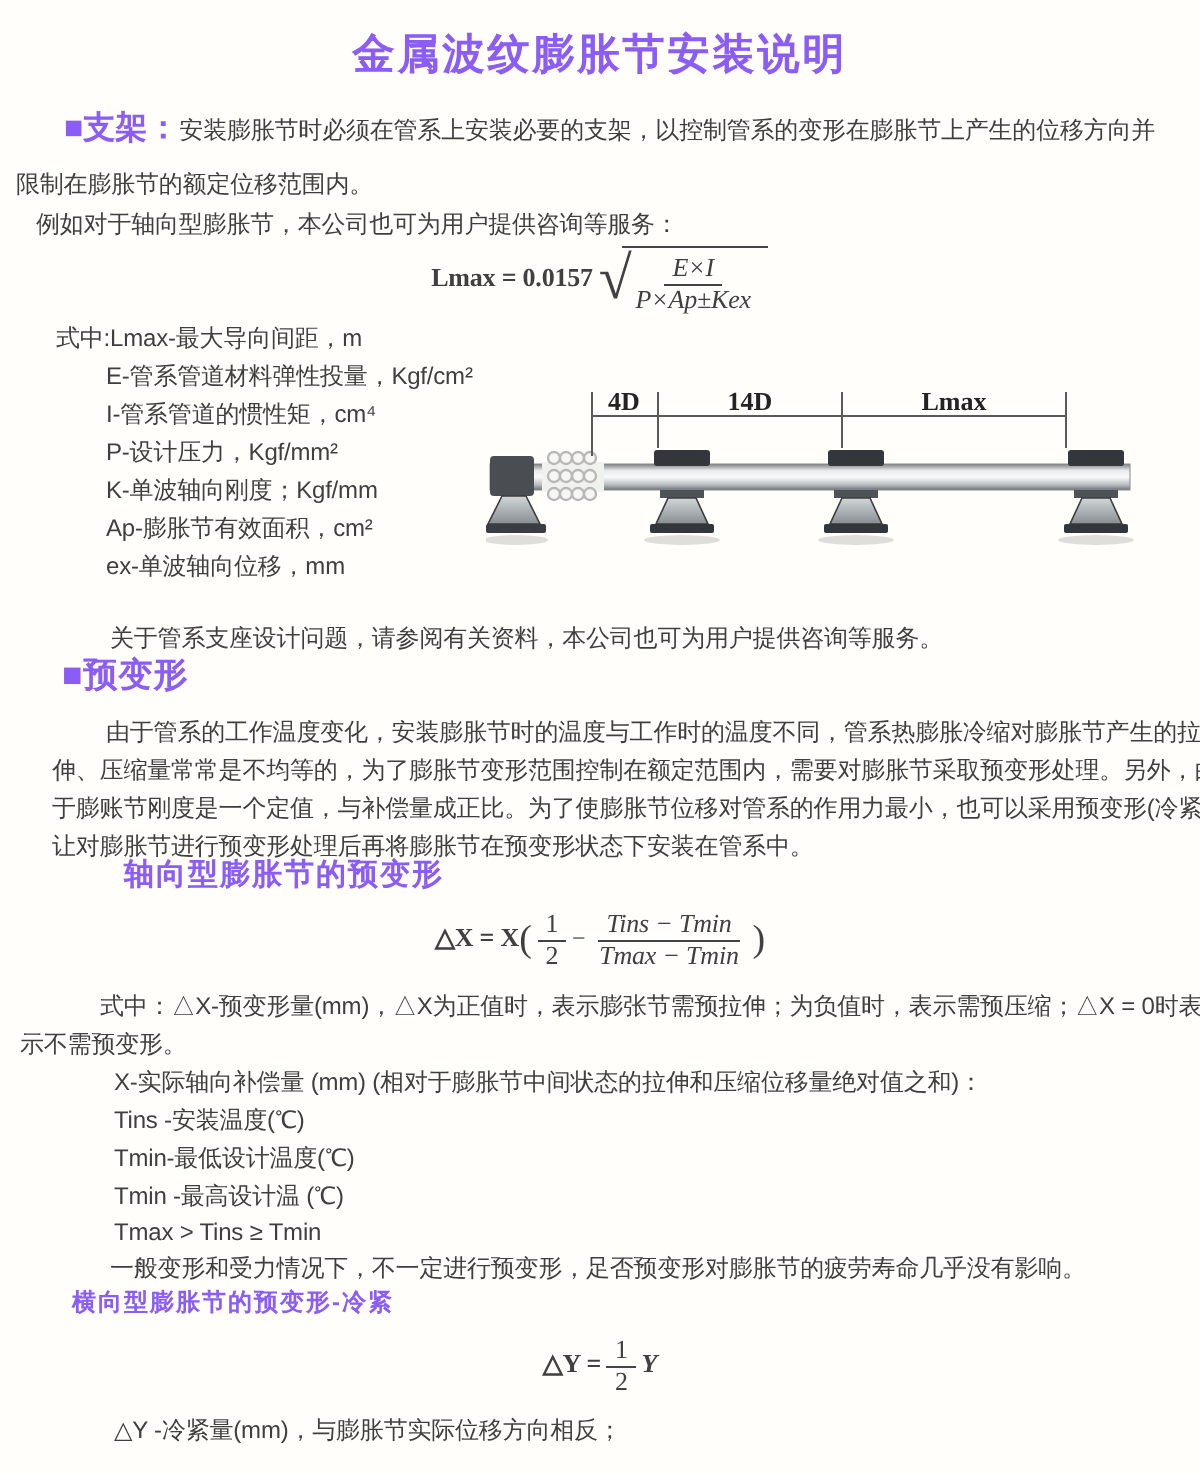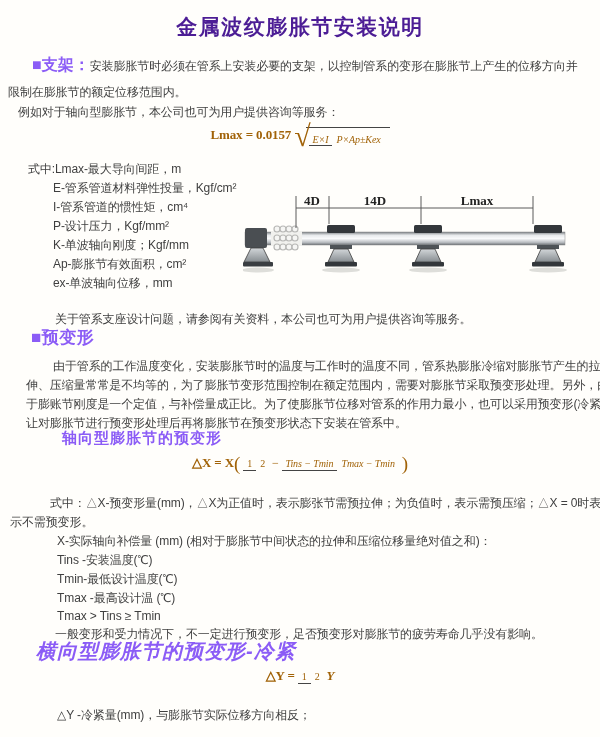--- a/index.html
+++ b/index.html
@@ -6,35 +6,35 @@
   body{
     width:600px;height:737px;
     background:#fffefa;
     font-family:"Liberation Sans",sans-serif;
     color:#3f3f3f;
     -webkit-font-smoothing:antialiased;
   }
   .page{position:relative;width:600px;height:737px;overflow:hidden;background:#fffefb;}
   .title{
     position:absolute;top:13px;left:0;width:100%;
-    text-align:center;font-size:21px;font-weight:bold;color:#4c1d95;
+    text-align:center;font-size:21px;font-weight:bold;color:#8b5cf6;
     letter-spacing:1.5px;
   }
   .ln{position:absolute;font-size:12px;line-height:16px;white-space:nowrap;letter-spacing:-0.1px;}
   .accent{color:#8b5cf6;}
   .support-head{font-size:16px;font-weight:bold;letter-spacing:0;}
   .sec-head{font-size:17px;font-weight:bold;letter-spacing:0.5px;}
   .sub-head{font-size:15px;font-weight:bold;letter-spacing:1px;}
-  .sub-head2{font-size:20px;font-weight:bold;letter-spacing:1px;font-style:italic;}
+  .sub-head2{font-size:12px;font-weight:bold;letter-spacing:1px;}
 
   
-  .math{font-family:"Liberation Serif",serif;color:#a16207;}
+  .math{font-family:"Liberation Serif",serif;color:#404040;}
   .mb{font-weight:bold;}
   .mi{font-style:italic;}
-  .frac{display:inline-flex;flex-direction:row;vertical-align:middle;text-align:center;line-height:1.15;font-size:10px;}
+  .frac{display:inline-flex;flex-direction:column;vertical-align:middle;text-align:center;line-height:1.15;font-size:13px;align-items:center;}
   .frac .fnum{border-bottom:1px solid #444;padding:0 4px 0px 4px;}
   .frac .fden{padding:0 4px;}
   .sqrt{display:inline-flex;align-items:center;vertical-align:middle;}
   .sqrt-glyph{font-size:30px;line-height:0.9;font-weight:400;transform:translateY(-1px);}
   .sqrt-bar{border-top:1.4px solid #444;padding:3px 5px 0 3px;margin-left:-5px;}
   .paren{font-size:19px;vertical-align:middle;font-weight:400;}
   .fx-center{left:0;width:600px;text-align:center;}
 
   
   .x8{left:8px;} .x10{left:10px;} .x18{left:18px;} .x26{left:26px;} .x28{left:28px;}
@@ -175,21 +175,21 @@
       <span class="fden">Tmax − Tmin</span>
     </span>
     <span class="paren">)</span>
   </div>
 
   <div class="ln x50" style="top:495px">式中：△X-预变形量(mm)，△X为正值时，表示膨张节需预拉伸；为负值时，表示需预压缩；△X = 0时表</div>
   <div class="ln x10" style="top:514px">示不需预变形。</div>
   <div class="ln x57" style="top:533px">X-实际轴向补偿量 (mm) (相对于膨胀节中间状态的拉伸和压缩位移量绝对值之和)：</div>
   <div class="ln x57" style="top:552px">Tins -安装温度(℃)</div>
   <div class="ln x57" style="top:571px">Tmin-最低设计温度(℃)</div>
-  <div class="ln x57" style="top:590px">Tmax -最高设计温 (℃)</div>
+  <div class="ln x57" style="top:590px">Tmin -最高设计温 (℃)</div>
   <div class="ln x57" style="top:608px">Tmax &gt; Tins ≥ Tmin</div>
   <div class="ln x55" style="top:626px">一般变形和受力情况下，不一定进行预变形，足否预变形对膨胀节的疲劳寿命几乎没有影响。</div>
 
   <div class="ln x36 accent sub-head2" style="top:643px">横向型膨胀节的预变形-冷紧</div>
 
   <div class="ln fx-center math" style="top:668px">
     <span class="mb" style="font-size:13px">△Y =</span>
     <span class="frac">
       <span class="fnum">1</span>
       <span class="fden">2</span>

